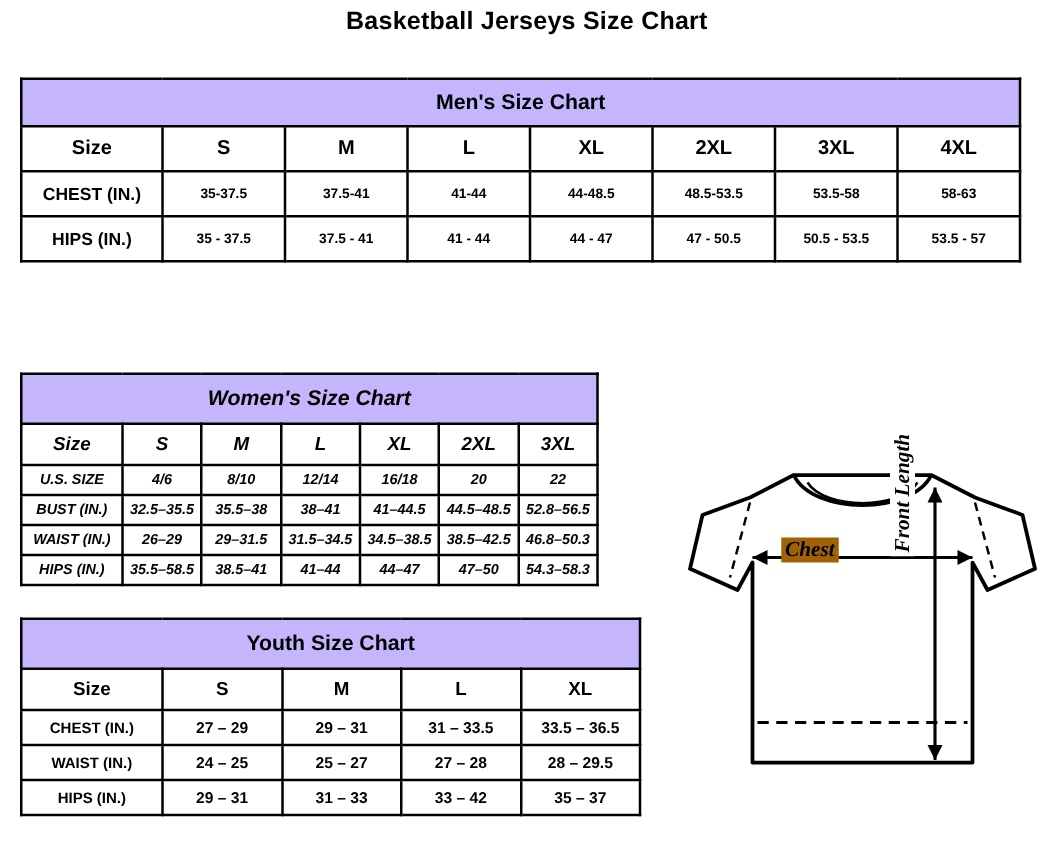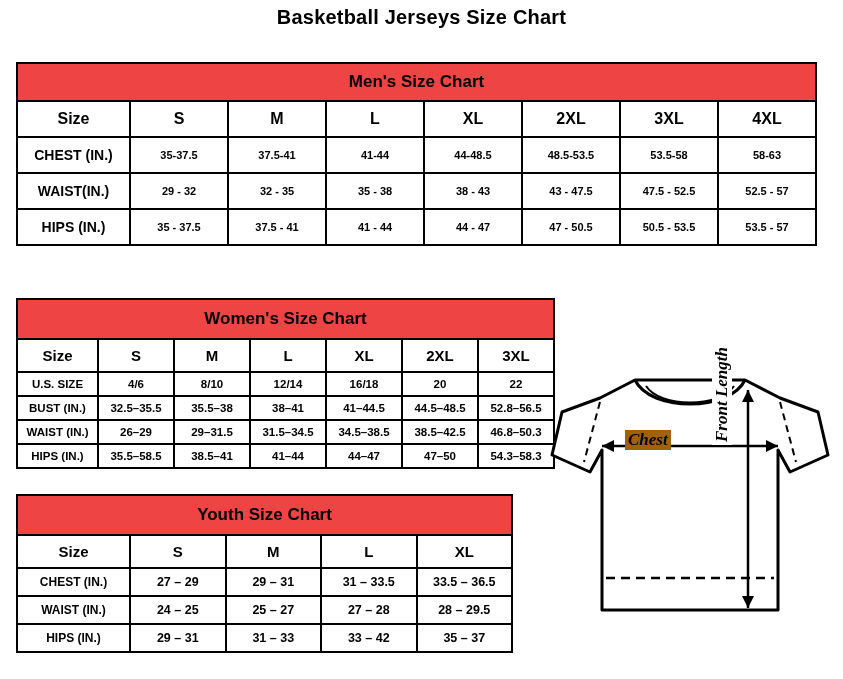--- a/index.html
+++ b/index.html
@@ -31,21 +31,21 @@
     table-layout: fixed;
   }
   table td, table th {
     border: 2px solid #000000;
     text-align: center;
     vertical-align: middle;
     background: #ffffff;
     font-weight: bold;
   }
   .tbl-title td {
-    background: #ef4444;
+    background: #c4b5fd;
     font-size: 17px;
     font-weight: bold;
     padding: 8px 0;
   }
   .hdr td {
     font-size: 15px;
     font-weight: bold;
     padding: 7px 0;
   }
 
@@ -59,21 +59,22 @@
   #mens-table col.c0 { width: 113px; }
   #mens-table .hdr td { font-size: 16px; padding: 8px 0; }
   #mens-table .row td { font-size: 11px; padding: 9px 4px; }
   #mens-table .row td.rowlabel { font-size: 14px; }
 
   
   #womens-table {
     position: absolute;
     left: 16px;
     top: 298px;
-    width: 539px;
+    width: 463px;
+    font-style: italic;
   }
   #womens-table col.c0 { width: 81px; }
   #womens-table .tbl-title td { font-size: 17px; padding: 9px 0; }
   #womens-table .hdr td { font-size: 15px; padding: 7px 0; }
   #womens-table .row td { font-size: 11.5px; padding: 5px 2px; }
   #womens-table .row td.rowlabel { font-size: 11.5px; }
 
   
   #youth-table {
     position: absolute;
@@ -155,30 +156,20 @@
       <td class="rowlabel">CHEST (IN.)</td>
       <td>35-37.5</td>
       <td>37.5-41</td>
       <td>41-44</td>
       <td>44-48.5</td>
       <td>48.5-53.5</td>
       <td>53.5-58</td>
       <td>58-63</td>
     </tr>
     <tr class="row">
-      <td class="rowlabel">WAIST(IN.)</td>
-      <td>29 - 32</td>
-      <td>32 - 35</td>
-      <td>35 - 38</td>
-      <td>38 - 43</td>
-      <td>43 - 47.5</td>
-      <td>47.5 - 52.5</td>
-      <td>52.5 - 57</td>
-    </tr>
-    <tr class="row">
       <td class="rowlabel">HIPS (IN.)</td>
       <td>35 - 37.5</td>
       <td>37.5 - 41</td>
       <td>41 - 44</td>
       <td>44 - 47</td>
       <td>47 - 50.5</td>
       <td>50.5 - 53.5</td>
       <td>53.5 - 57</td>
     </tr>
   </tbody>

